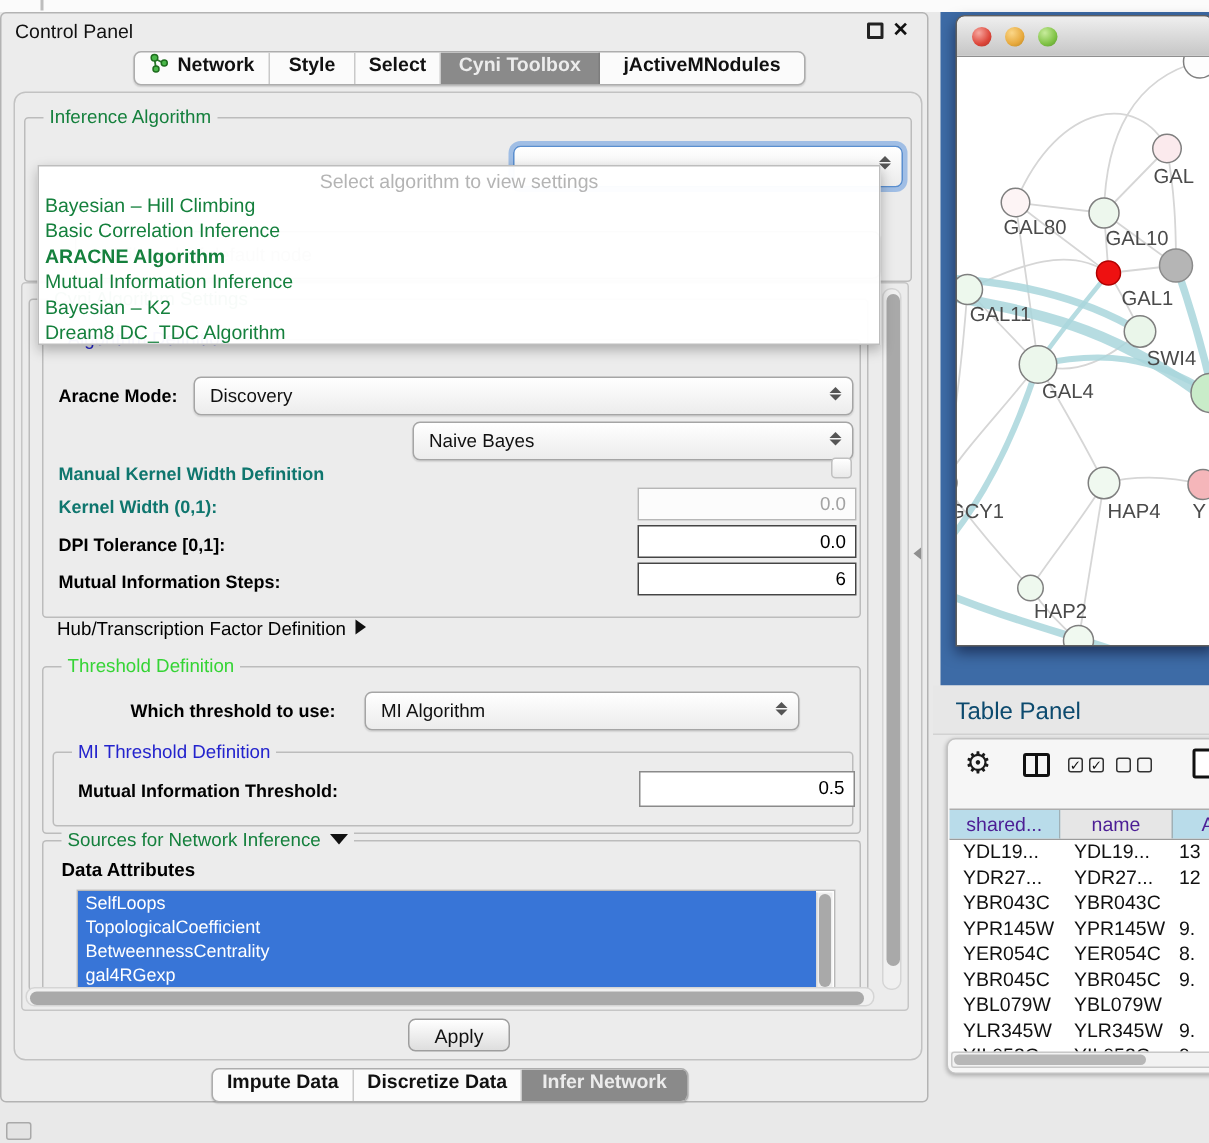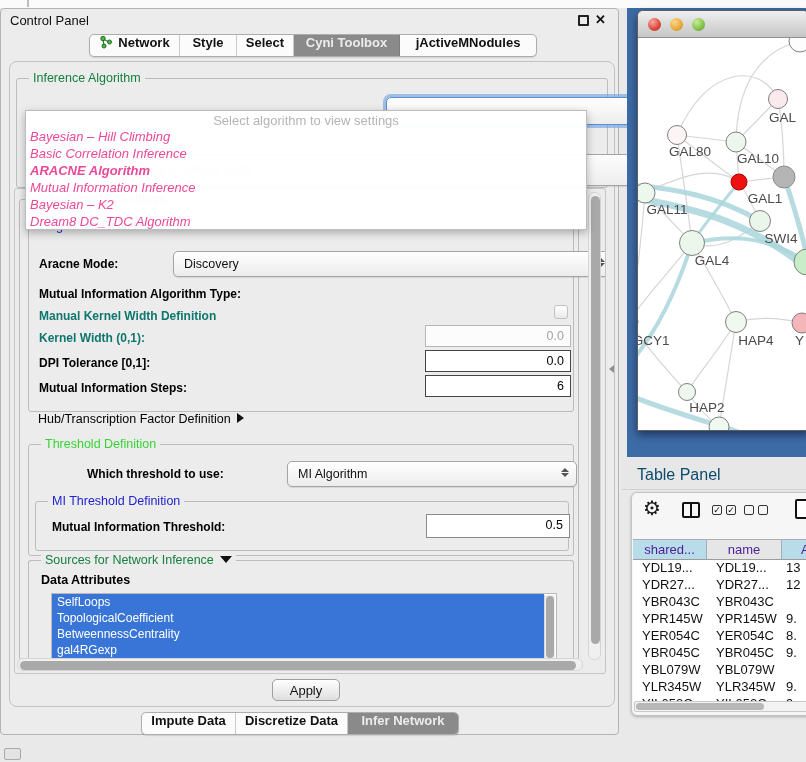--- a/index.html
+++ b/index.html
@@ -39,39 +39,39 @@
   .gtitle{position:absolute;top:-8px;left:12px;background:#ececec;padding:0 4px;
           font-size:12.5px;color:#15803d;white-space:nowrap;}
   .gtitle.blue{color:#2323cd;}
   .gtitle.green{color:#35d435;}
 
   .blabel{position:absolute;font-size:12px;font-weight:bold;color:#000;white-space:nowrap;}
   .blabel.dis{color:#0f766e;}
 
   .combo{position:absolute;height:26px;background:linear-gradient(#ffffff,#ececec);
          border:1px solid #a5a5a5;border-radius:5px;font-size:12.5px;color:#111;
-         line-height:24px;padding-left:10px;box-shadow:0 1px 1px rgba(0,0,0,.1);margin-left:44px;}
+         line-height:24px;padding-left:10px;box-shadow:0 1px 1px rgba(0,0,0,.1);}
   .updown{position:absolute;right:7px;top:5px;width:8px;}
   .updown i{display:block;width:0;height:0;border-left:4px solid transparent;
             border-right:4px solid transparent;margin:1px 0;}
   .updown .up{border-bottom:4px solid #555;}
   .updown .dn{border-top:4px solid #555;}
 
   .field{position:absolute;height:22px;background:#fff;border:1px solid #454545;
          font-size:12.5px;color:#000;text-align:right;padding:3px 6px 0 0;}
   .field.dis{border:1px solid #b7b7b7;color:#a3a3a3;background:#fcfcfc;}
 
   .checkbox{position:absolute;width:14px;height:14px;border:1px solid #c0c0c0;
             border-radius:3px;background:linear-gradient(#ffffff,#e9e9e9);}
 
   
   #algo-popup{left:15px;top:48px;width:562px;height:120px;background:rgba(255,255,255,0.97);
               border:1px solid #bdbdbd;box-shadow:0 3px 8px rgba(0,0,0,.28);z-index:50;}
   #algo-popup-header{height:17px;text-align:center;font-size:13px;color:#b4b4b4;padding-top:2px;}
-  .algo-item{height:17px;font-size:13px;color:#ec4899;padding-left:4px;line-height:17px;font-style:italic;}
+  .algo-item{height:17px;font-size:13px;color:#15803d;padding-left:4px;line-height:17px;}
   .algo-item.hl{font-weight:bold;}
 
   
   #settings-vp{left:4px;top:126px;width:592px;height:486px;border:1px solid #c6c6c6;
                border-radius:3px;background:#ececec;overflow:hidden;}
   .sb-track{position:absolute;background:#f0f0f0;border:1px solid #d5d5d5;border-radius:6px;}
   .sb-thumb{position:absolute;background:#a9a9a9;border-radius:5px;}
 
   
   #attr-list{position:absolute;left:22px;top:32px;width:506px;height:70px;background:#fff;
@@ -219,21 +219,27 @@
 
             <span class="blabel" style="left:10px;top:30px;">Aracne Mode:</span>
             <div class="combo" style="left:100px;top:24px;width:440px;">
               <span>Discovery</span>
               <span class="updown">
                   <i class="up"></i>
                   <i class="dn"></i>
                 </span>
             </div>
 
-            <span class="blabel" style="left:10px;top:60px;">Mutual Information Algorithm Type:</span>
+            <div class="combo" style="left:246px;top:54px;width:294px;">
+              <span>Naive Bayes</span>
+              <span class="updown">
+                  <i class="up"></i>
+                  <i class="dn"></i>
+                </span>
+            </div>
 
             <span class="blabel dis" style="left:10px;top:82px;">Manual Kernel Width Definition</span>
             <span class="checkbox" style="left:525px;top:78px;"></span>
 
             <span class="blabel dis" style="left:10px;top:104px;">Kernel Width (0,1):</span>
             <div class="field dis" style="left:396px;top:98px;width:146px;">0.0</div>
 
             <span class="blabel" style="left:10px;top:129px;">DPI Tolerance [0,1]:</span>
             <div class="field" style="left:396px;top:123px;width:146px;">0.0</div>
 

